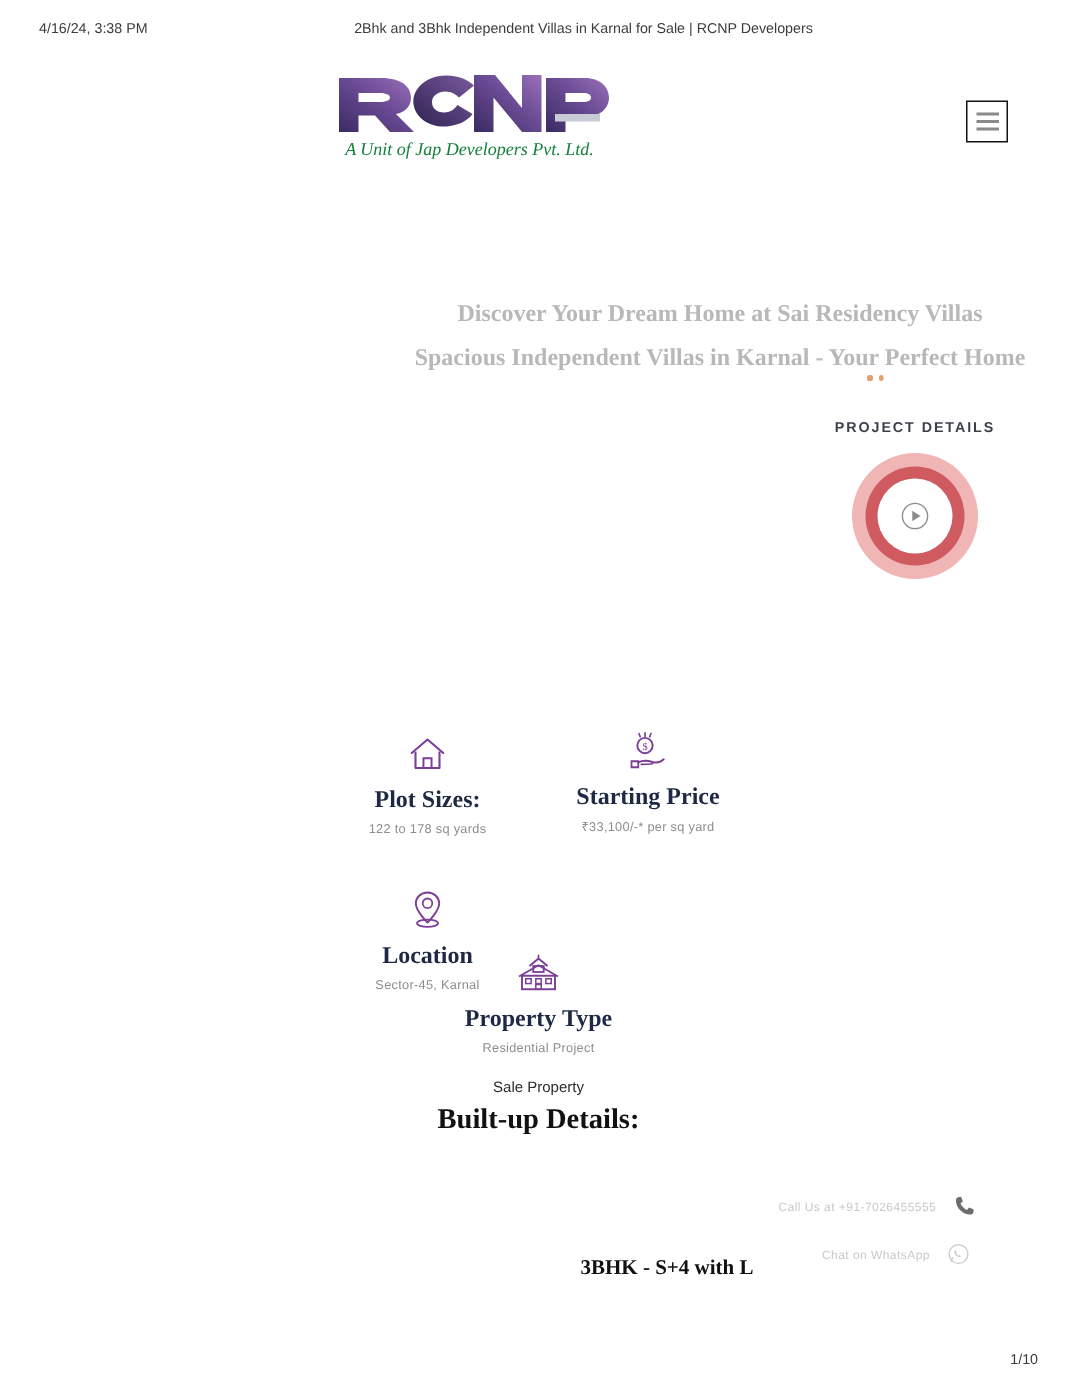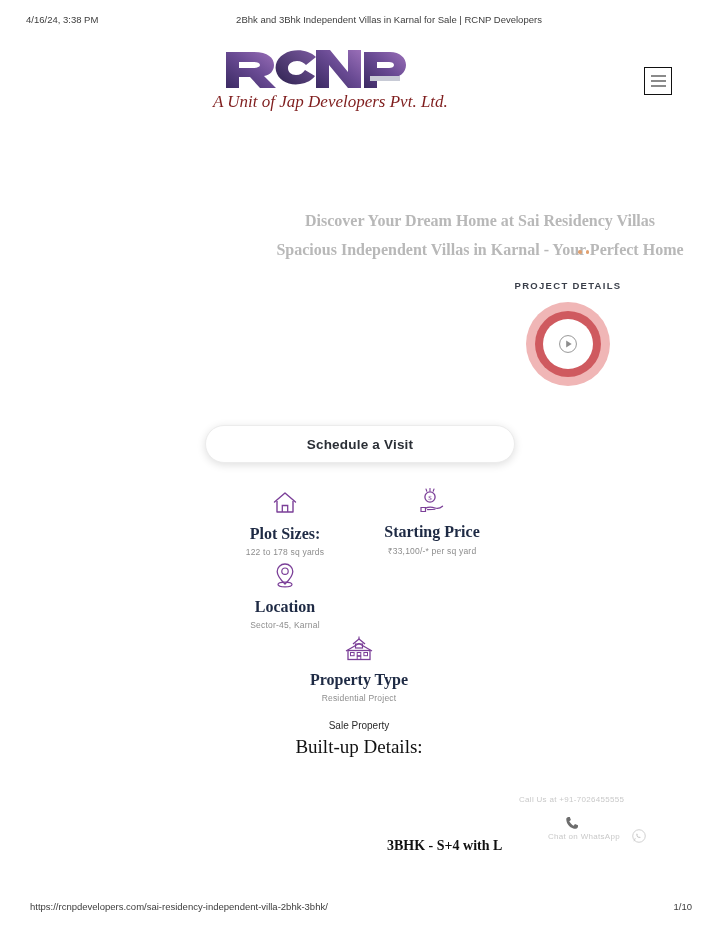--- a/index.html
+++ b/index.html
@@ -96,22 +96,22 @@
     font-style: italic;
     font-size: 12.5px;
     letter-spacing: 0.2px;
     color: #c0392b;
     margin-top: -2px;
     white-space: nowrap;
   }
   .logo-line2 {
     font-family: "Liberation Serif", serif;
     font-style: italic;
-    font-size: 17px;
-    color: #7f1d1d;
+    font-size: 12px;
+    color: #15803d;
     margin-top: 2px;
     white-space: nowrap;
   }
 
   
   .hamburger {
     position: absolute;
     right: 48px;
     top: 37px;
     width: 28px;
@@ -134,21 +134,20 @@
   }
 
   
   .hero {
     position: absolute;
     left: 0;
     top: 168px;
     width: 720px;
     height: 95px;
     overflow: hidden;
-    margin-top: 11px;
   }
   .hero-line {
     position: absolute;
     left: 0;
     width: 960px;
     text-align: center;
     font-family: "Liberation Serif", serif;
     font-weight: bold;
     color: #b8b8b8;
     white-space: nowrap;
@@ -174,21 +173,21 @@
     display: block;
     width: 3.5px;
     height: 3.5px;
     border-radius: 50%;
     background: #e0a070;
   }
 
   
   .project-details {
     position: absolute;
-    left: 468px;
+    left: 510px;
     top: 250px;
     width: 200px;
     text-align: center;
   }
   .pd-label {
     font-size: 9.5px;
     font-weight: bold;
     letter-spacing: 1.3px;
     color: #3a3f4a;
     white-space: nowrap;
@@ -268,42 +267,42 @@
   .feature-sub {
     margin-top: 4px;
     font-size: 8.5px;
     color: #8d8d8d;
     letter-spacing: 0.2px;
     white-space: nowrap;
   }
 
   .feature-plot     { left: 195px; top: 458px; }
   .feature-price    { left: 342px; top: 456px; }
-  .feature-location { left: 195px; top: 531px; }
+  .feature-location { left: 195px; top: 562px; }
   .feature-type     { left: 269px; top: 604px; }
 
   
   .about-label {
     position: absolute;
     left: 269px;
     top: 690px;
     width: 180px;
     text-align: center;
     font-size: 10px;
     color: #2b2b2b;
     white-space: nowrap;
   }
   .about-heading {
     position: absolute;
     left: 219px;
     top: 706px;
     width: 280px;
     text-align: center;
     font-family: "Liberation Serif", serif;
-    font-weight: normal;
+    font-weight: bold;
     font-size: 19px;
     color: #111;
     white-space: nowrap;
   }
 
   
   .builtup {
     position: absolute;
     left: 387px;
     top: 760px;
@@ -315,21 +314,21 @@
     margin-top: 48px;
   }
 
   
   .contact-row {
     position: absolute;
     display: flex;
     align-items: center;
     gap: 10px;
   }
-  .contact-call  { left: 519px; top: 765px; flex-direction: column; }
+  .contact-call  { left: 519px; top: 765px; }
   .contact-chat  { left: 548px; top: 797px; }
   .contact-text {
     font-size: 8px;
     color: #c9c9c9;
     letter-spacing: 0.3px;
     white-space: nowrap;
   }
   .contact-icon {
     width: 18px;
     height: 18px;
@@ -397,21 +396,20 @@
         <div class="pd-core">
           <svg width="22" height="22" viewBox="0 0 24 24">
             <circle cx="12" cy="12" r="9.2" fill="none" stroke="#8d8d8d" stroke-width="1"></circle>
             <path d="M10 8.2 L16 12 L10 15.8 Z" fill="#8d8d8d"></path>
           </svg>
         </div>
       </div>
     </div>
   </div>
 
-  <div class="schedule-btn">Schedule a Visit</div>
 
   <div class="feature feature-plot">
     <div class="feature-icon">
       <svg width="26" height="25" viewBox="0 0 26 25">
         <path d="M2.5 12 L13 3 L23.5 12" fill="none" stroke="#7b3f98" stroke-width="1.4" stroke-linecap="round" stroke-linejoin="round"></path>
         <path d="M5 11 L5 22 L21 22 L21 11" fill="none" stroke="#7b3f98" stroke-width="1.4" stroke-linejoin="round"></path>
         <path d="M10.3 22 L10.3 15.5 L15.7 15.5 L15.7 22" fill="none" stroke="#7b3f98" stroke-width="1.3"></path>
       </svg>
     </div>
     <div class="feature-title">Plot Sizes:</div>
@@ -485,15 +483,14 @@
         <circle cx="12" cy="12" r="9.4" fill="none" stroke="#c9c9c9" stroke-width="1.3"></circle>
         <path d="M9 8.3 C8.4 8.3 7.9 8.9 7.9 9.8 C7.9 12.4 10.4 15 13 15 C13.9 15 14.5 14.5 14.5 13.9 L13 12.9 L12.2 13.8 C11.2 13.2 10 12 9.4 11 L10.3 10.2 Z" fill="#c9c9c9"></path>
         <path d="M4.6 19.4 L6.3 15.6" stroke="#c9c9c9" stroke-width="1.2" stroke-linecap="round"></path>
       </svg>
     </div>
   </div>
 
 </div>
 
 <div class="print-footer">
-  <div class="pf-url">https://rcnpdevelopers.com/sai-residency-independent-villa-2bhk-3bhk/</div>
   <div class="pf-page">1/10</div>
 </div>
 
 </body></html>

